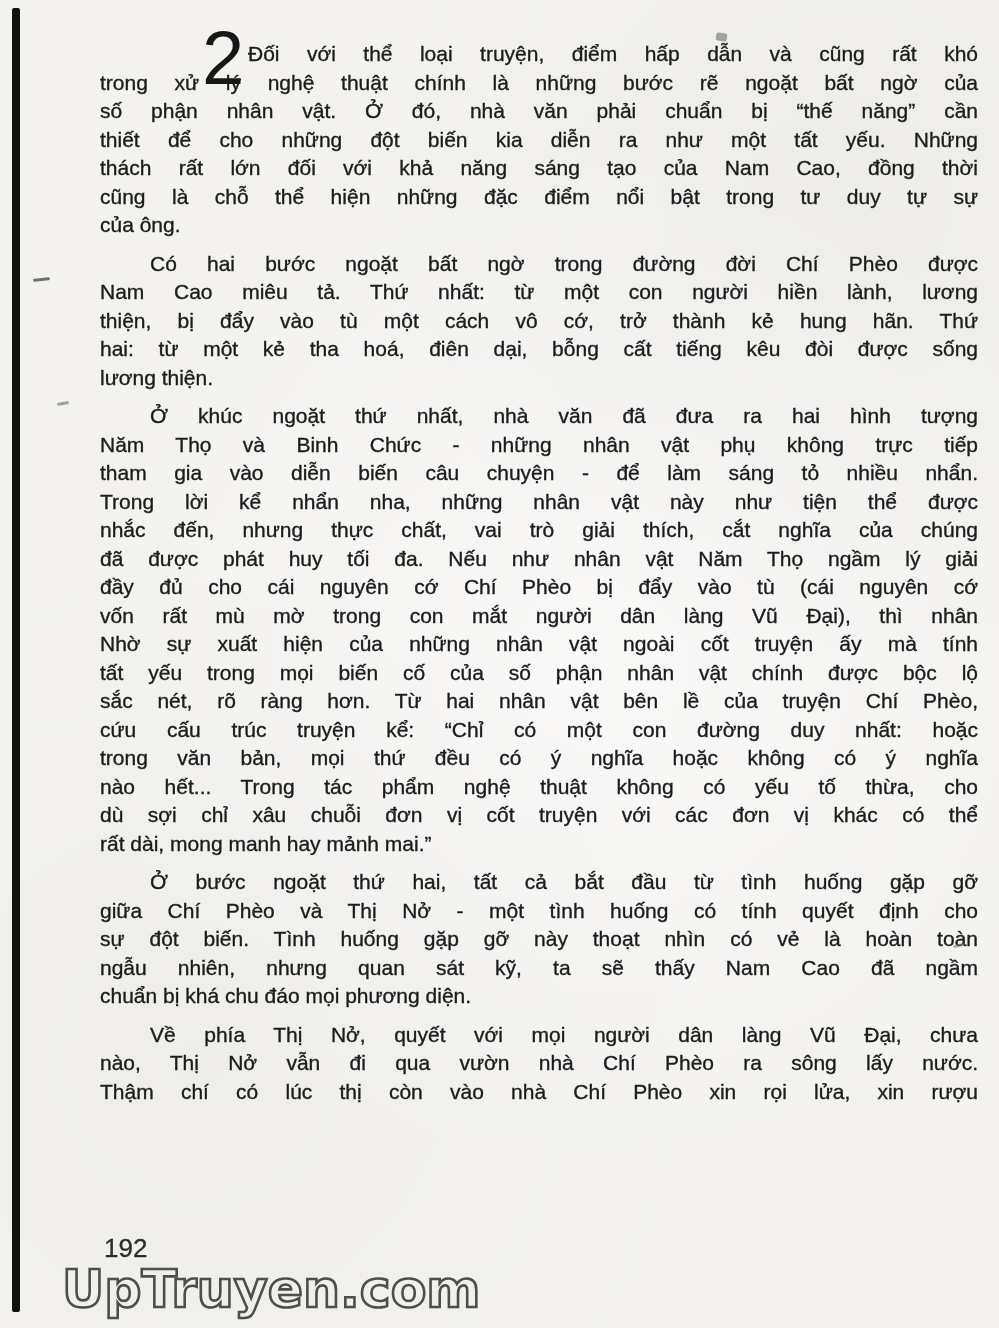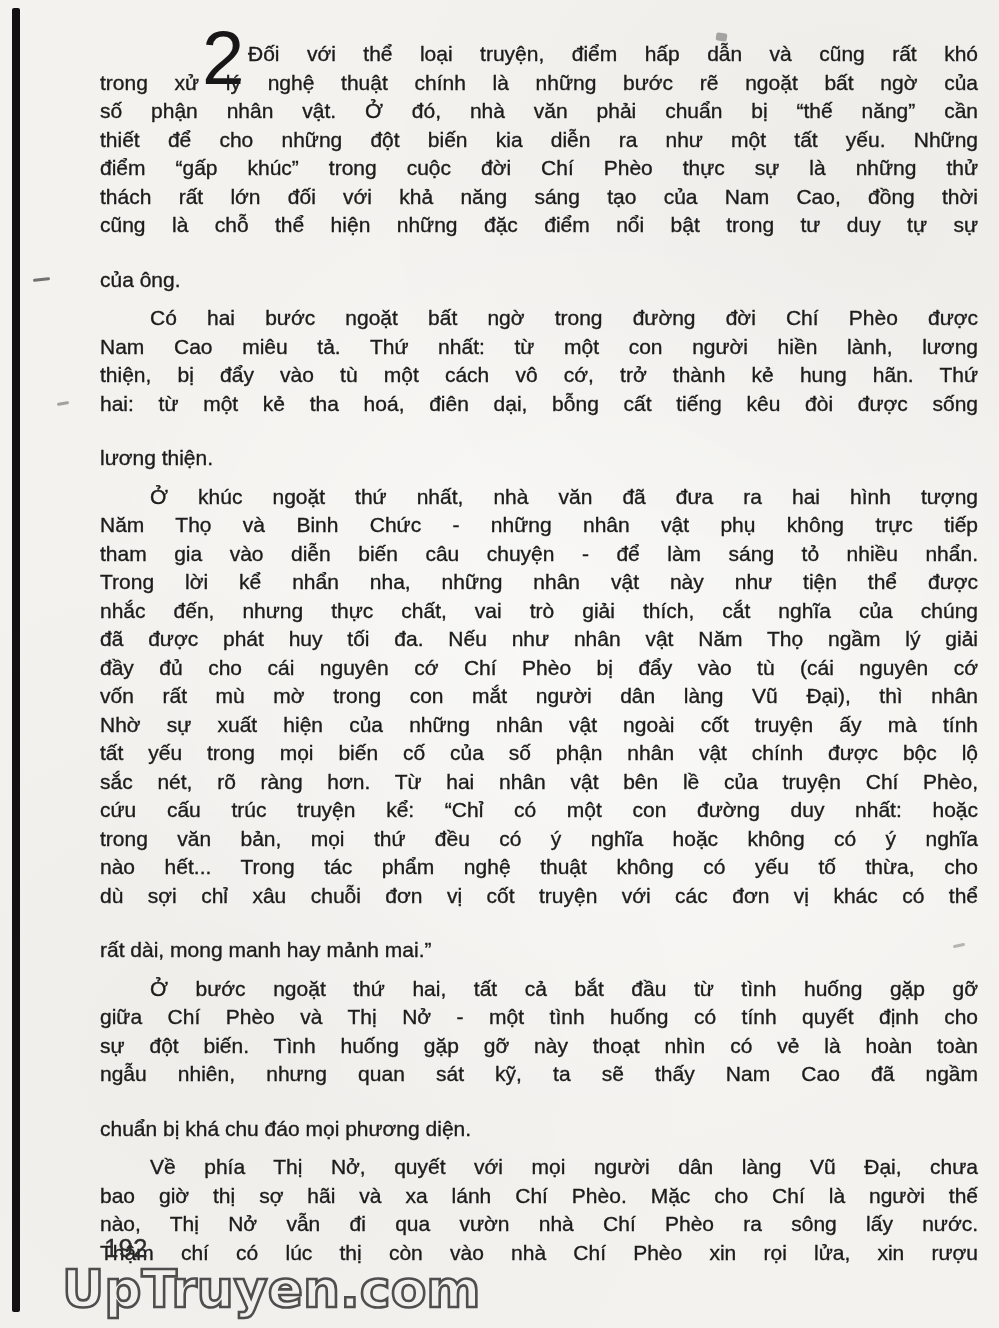--- a/index.html
+++ b/index.html
@@ -45,21 +45,21 @@
     color: #1c1c1c;
     font-size: 21px;
     line-height: 28.5px;
     -webkit-text-stroke: 0.35px #1c1c1c;
   }
   .para { margin-bottom: 10px; }
   .line {
     text-align: justify;
     text-align-last: justify;
   }
-  .line.last-left { text-align-last: left; margin-top: 26px; }
+  .line.last-left { text-align-last: left; }
   .line.first-line { padding-left: 50px; }
   .para.has-dropcap .line.first-line { padding-left: 148px; }
   .page-number {
     position: absolute;
     left: 104px;
     top: 1233px;
     font-size: 26px;
     color: #2d2d2d;
     z-index: 1;
     -webkit-text-stroke: 0.3px #2d2d2d;
@@ -103,21 +103,20 @@
   <div class="spine-bar"></div>
 
   <div class="dropcap">2</div>
 
   <div class="text-block" id="text-block">
       <div class="para has-dropcap">
         <div class="line first-line">Đối với thể loại truyện, điểm hấp dẫn và cũng rất khó</div>
         <div class="line">trong xử lý nghệ thuật chính là những bước rẽ ngoặt bất ngờ của</div>
         <div class="line">số phận nhân vật. Ở đó, nhà văn phải chuẩn bị “thế năng” cần</div>
         <div class="line">thiết để cho những đột biến kia diễn ra như một tất yếu. Những</div>
-        <div class="line">điểm “gấp khúc” trong cuộc đời Chí Phèo thực sự là những thử</div>
         <div class="line">thách rất lớn đối với khả năng sáng tạo của Nam Cao, đồng thời</div>
         <div class="line">cũng là chỗ thể hiện những đặc điểm nổi bật trong tư duy tự sự</div>
         <div class="line last-left">của ông.</div>
       </div>
       <div class="para">
         <div class="line first-line">Có hai bước ngoặt bất ngờ trong đường đời Chí Phèo được</div>
         <div class="line">Nam Cao miêu tả. Thứ nhất: từ một con người hiền lành, lương</div>
         <div class="line">thiện, bị đẩy vào tù một cách vô cớ, trở thành kẻ hung hãn. Thứ</div>
         <div class="line">hai: từ một kẻ tha hoá, điên dại, bỗng cất tiếng kêu đòi được sống</div>
         <div class="line last-left">lương thiện.</div>
@@ -142,21 +141,20 @@
       </div>
       <div class="para">
         <div class="line first-line">Ở bước ngoặt thứ hai, tất cả bắt đầu từ tình huống gặp gỡ</div>
         <div class="line">giữa Chí Phèo và Thị Nở - một tình huống có tính quyết định cho</div>
         <div class="line">sự đột biến. Tình huống gặp gỡ này thoạt nhìn có vẻ là hoàn toàn</div>
         <div class="line">ngẫu nhiên, nhưng quan sát kỹ, ta sẽ thấy Nam Cao đã ngầm</div>
         <div class="line last-left">chuẩn bị khá chu đáo mọi phương diện.</div>
       </div>
       <div class="para">
         <div class="line first-line">Về phía Thị Nở, quyết với mọi người dân làng Vũ Đại, chưa</div>
-        <div class="line">bao giờ thị sợ hãi và xa lánh Chí Phèo. Mặc cho Chí là người thế</div>
         <div class="line">nào, Thị Nở vẫn đi qua vườn nhà Chí Phèo ra sông lấy nước.</div>
         <div class="line">Thậm chí có lúc thị còn vào nhà Chí Phèo xin rọi lửa, xin rượu</div>
       </div>
     </div>
 
   <div class="page-number">192</div>
 
   <div class="watermark">UpTruyen.com</div>
 
   <div class="artifact spot-top"></div>

